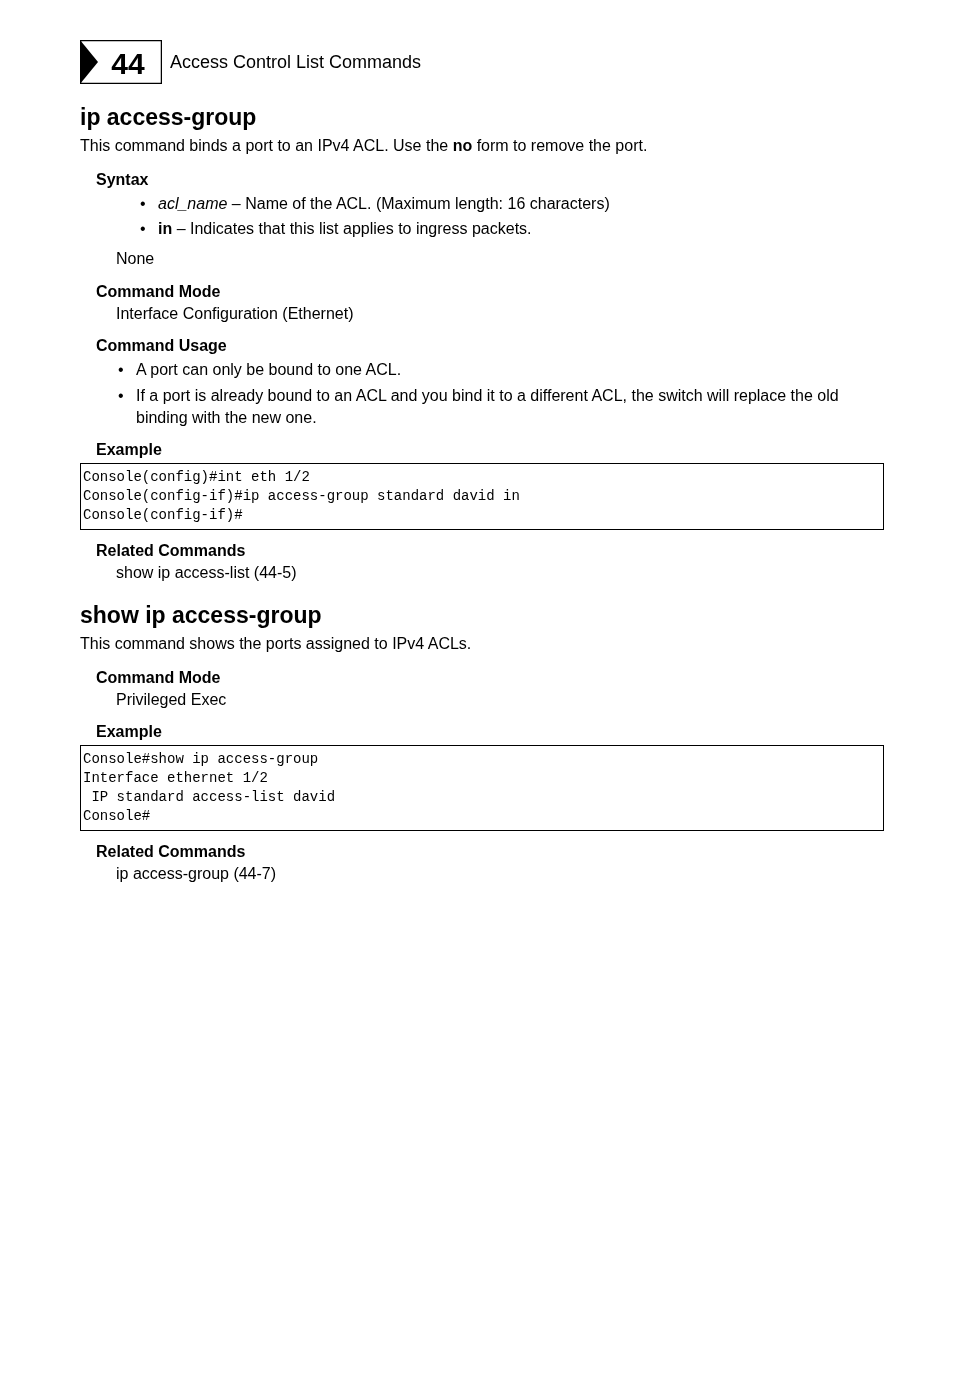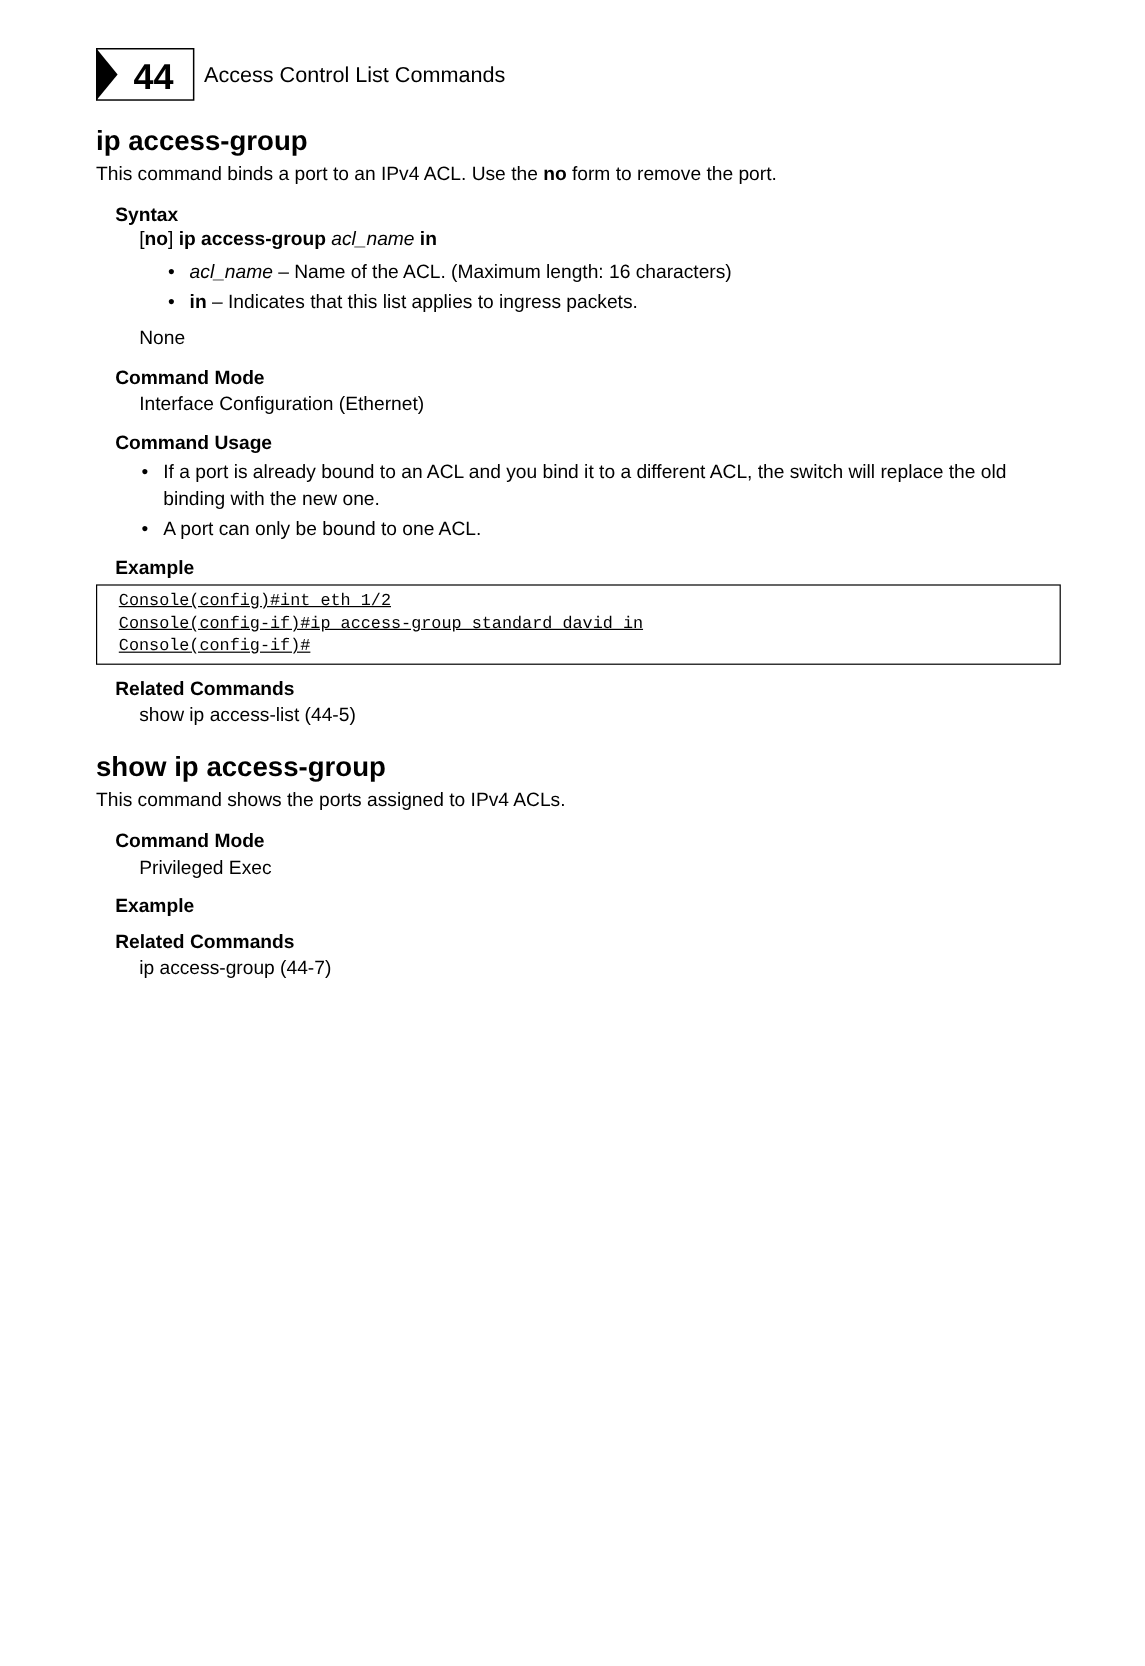--- a/index.html
+++ b/index.html
@@ -90,25 +90,24 @@
   ul.toplevel-bullets li::before {
     content: "•";
     position: absolute;
     left: -18px;
     top: 0;
   }
   .code-block {
     border: 1px solid #000;
     font-family: "Courier New", Courier, monospace;
     font-size: 14px;
-    padding: 4px 18px;
+    padding: 4px 2px;
     margin: 4px 0 12px 0;
     line-height: 1.35;
     white-space: pre;
-    text-decoration: underline;
   }
   .page-num {
     font-size: 15px;
     margin-top: 120px;
   }
   .italic { font-style: italic; }
   .bold { font-weight: bold; }
 </style>
 </head>
 <body>
@@ -125,51 +124,52 @@
     </div>
     <span class="header-title">Access Control List Commands</span>
   </div>
 
   <h2 class="command-title">ip access-group</h2>
   <p class="lead">
     <span>This command binds a port to an IPv4 ACL. Use the </span><span class="bold">no</span><span> form to remove the port.</span>
   </p>
 
   <div class="section-heading">Syntax</div>
-  <div class="syntax-line">
-    <span>[</span><span class="bold">no</span><span>] </span><span class="bold">ip access-group</span><span class="italic"> acl_name </span><span class="bold">in</span>
-  </div>
   <ul class="bullets">
     <li><span class="italic">acl_name</span><span> – </span><span>Name of the ACL. (Maximum length: 16 characters)</span></li>
     <li><span class="bold">in</span><span> – </span><span>Indicates that this list applies to ingress packets.</span></li>
   </ul>
 
   <div class="indent1">None</div>
 
   <div class="section-heading">Command Mode</div>
   <div class="indent1">Interface Configuration (Ethernet)</div>
 
   <div class="section-heading">Command Usage</div>
   <ul class="toplevel-bullets">
+    <li>A port can only be bound to one ACL.</li>
     <li>If a port is already bound to an ACL and you bind it to a different ACL, the switch will replace the old binding with the new one.</li>
-    <li>A port can only be bound to one ACL.</li>
   </ul>
 
   <div class="section-heading">Example</div>
   <div class="code-block">Console(config)#int eth 1/2
 Console(config-if)#ip access-group standard david in
 Console(config-if)#</div>
 
   <div class="section-heading">Related Commands</div>
   <div class="indent1">show ip access-list (44-5)</div>
 
   <h2 class="command-title">show ip access-group</h2>
   <p class="lead">This command shows the ports assigned to IPv4 ACLs.</p>
 
   <div class="section-heading">Command Mode</div>
   <div class="indent1">Privileged Exec</div>
 
   <div class="section-heading">Example</div>
+  <div class="code-block">Console#show ip access-group
+Interface ethernet 1/2
+ IP standard access-list david
+Console#</div>
 
   <div class="section-heading">Related Commands</div>
   <div class="indent1">ip access-group (44-7)</div>
 
 </div>
 
 </body></html>

